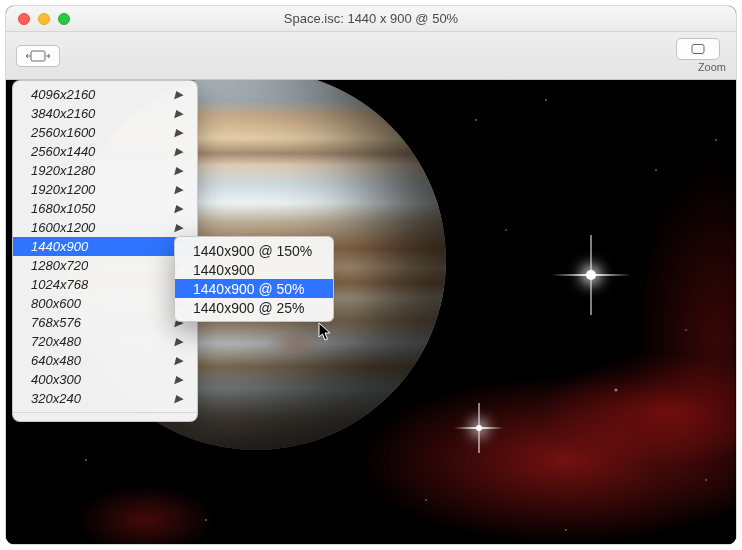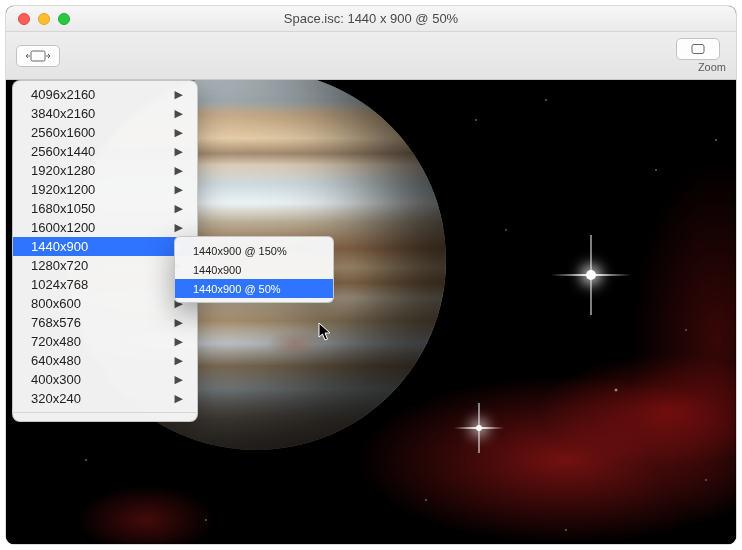--- a/index.html
+++ b/index.html
@@ -140,20 +140,21 @@
   .menu {
     position:absolute;
     left: 6px; top: 0px;
     width: 186px;
     background: rgba(245,245,245,0.98);
     border: 1px solid rgba(0,0,0,0.18);
     border-radius: 8px;
     box-shadow: 0 10px 28px rgba(0,0,0,0.35);
     padding: 4px 0;
     backdrop-filter: blur(2px);
+    font-style: italic;
   }
   .mi {
     display:flex; align-items:center; justify-content:space-between;
     padding: 2px 14px 2px 18px;
     font-size:13px; color:#222;
     height: 19px;
   }
   .mi .arrow { font-size:11px; color:#4a4a4a;}
   .mi.sel { background:#2f74ff; color:#fff; }
   .mi.sel .arrow{ color:#fff;}
@@ -163,22 +164,22 @@
     left: 168px; top: 156px;
     width: 160px;
     background: rgba(245,245,245,0.98);
     border: 1px solid rgba(0,0,0,0.18);
     border-radius: 6px;
     box-shadow: 0 10px 28px rgba(0,0,0,0.35);
     padding: 4px 0;
   }
   .smi {
     padding: 2px 14px 2px 18px;
-    font-size:11px; color:#222; height:19px;
-    display:flex;align-items:center;
+    font-size:14px; color:#222; height:19px;
+    display:flex;
   }
   .smi.sel { background:#2f74ff; color:#ffffff; }
   .cursor {
     position:absolute;
     left: 312px; top: 242px;
     width: 14px; height: 20px;
     pointer-events:none;
   }
   .cursor svg{display:block;}
 </style>
@@ -298,20 +299,23 @@
     <div class="submenu">
       <div class="smi">
           <span>1440x900 @ 150%</span>
         </div>
       <div class="smi">
           <span>1440x900</span>
         </div>
       <div class="smi sel">
           <span>1440x900 @ 50%</span>
         </div>
+      <div class="smi">
+          <span>1440x900 @ 25%</span>
+        </div>
     </div>
 
     <div class="cursor">
       <svg width="14" height="20" viewBox="0 0 14 20">
         <path d="M1 1 L1 15 L4.5 12 L7 18 L9.5 17 L7 11 L12 11 Z" fill="#000" stroke="#fff" stroke-width="1"></path>
       </svg>
     </div>
   </div>
 
 </div>

